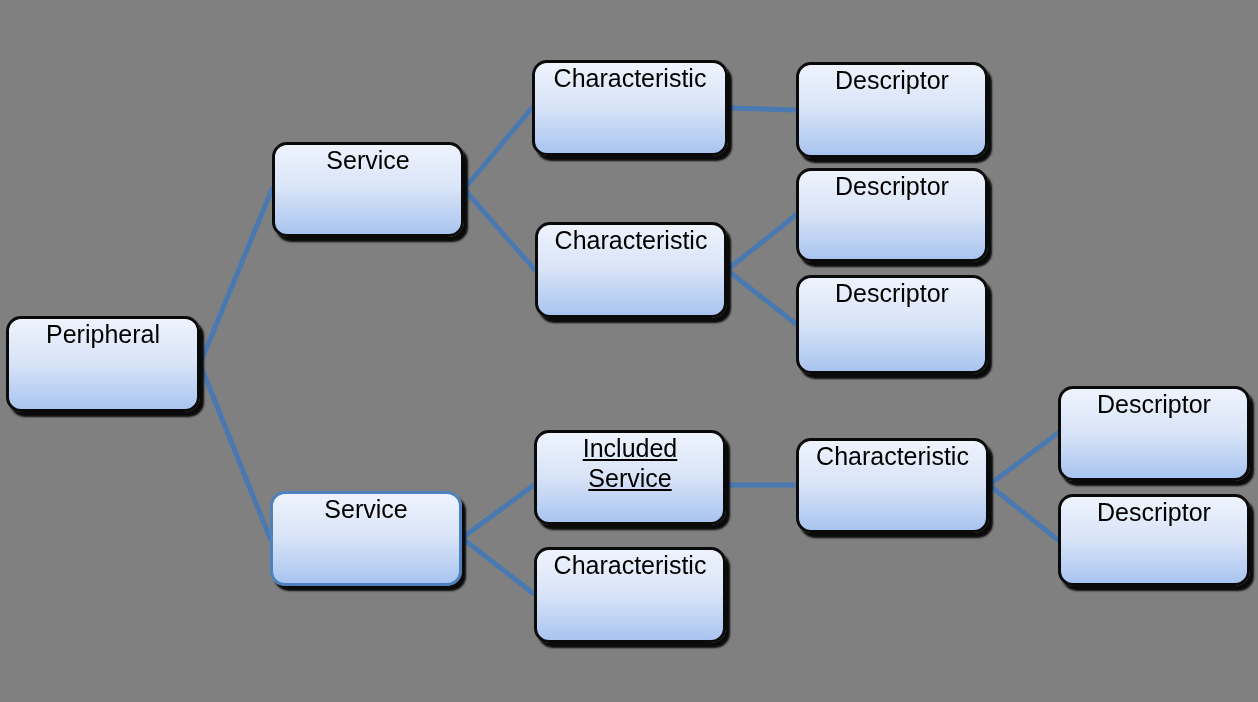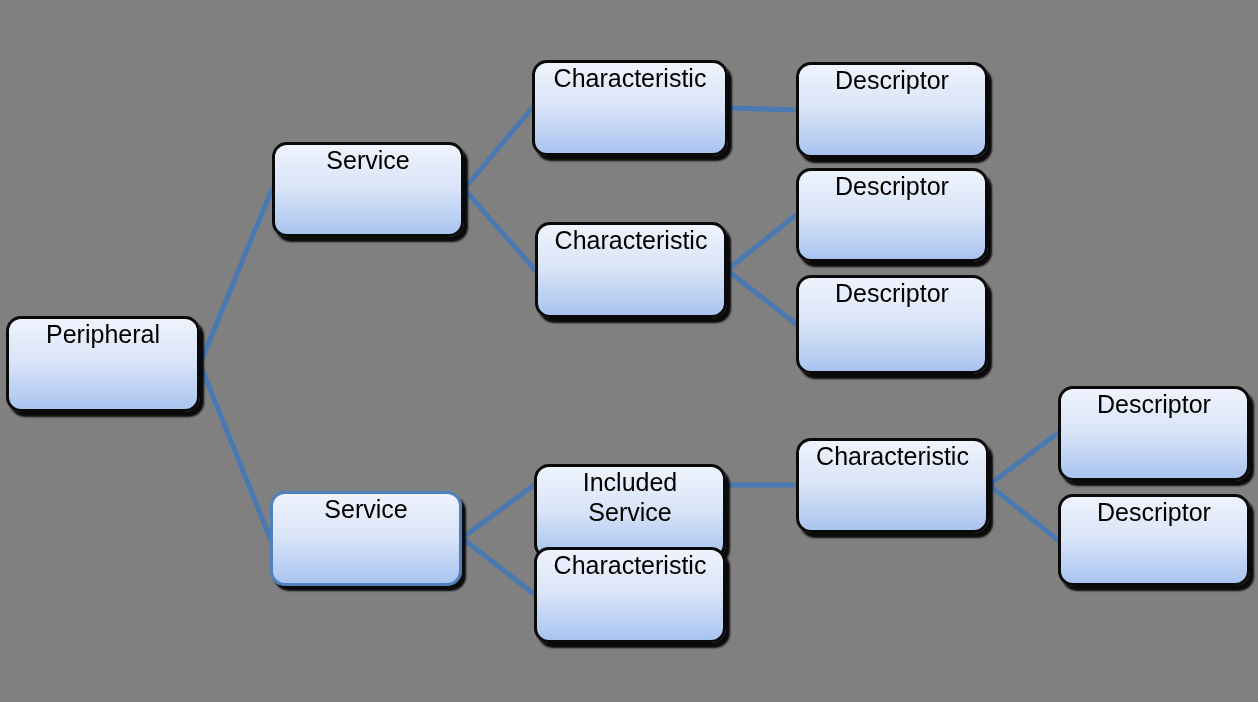--- a/index.html
+++ b/index.html
@@ -109,21 +109,21 @@
   </div>
 
   <div class="node" style="left:796px; top:275px; width:192px; height:99px;">
     <span class="node-label">Descriptor</span>
   </div>
 
   <div class="node blue-border" style="left:270px; top:491px; width:192px; height:95px;">
     <span class="node-label">Service</span>
   </div>
 
-  <div class="node" style="left:534px; top:464px; width:192px; height:95px;">
+  <div class="node" style="left:534px; top:430px; width:192px; height:95px;text-decoration:underline;">
     <span class="node-label wrap">Included Service</span>
   </div>
 
   <div class="node" style="left:534px; top:547px; width:192px; height:96px;">
     <span class="node-label">Characteristic</span>
   </div>
 
   <div class="node" style="left:796px; top:438px; width:193px; height:95px;">
     <span class="node-label">Characteristic</span>
   </div>

